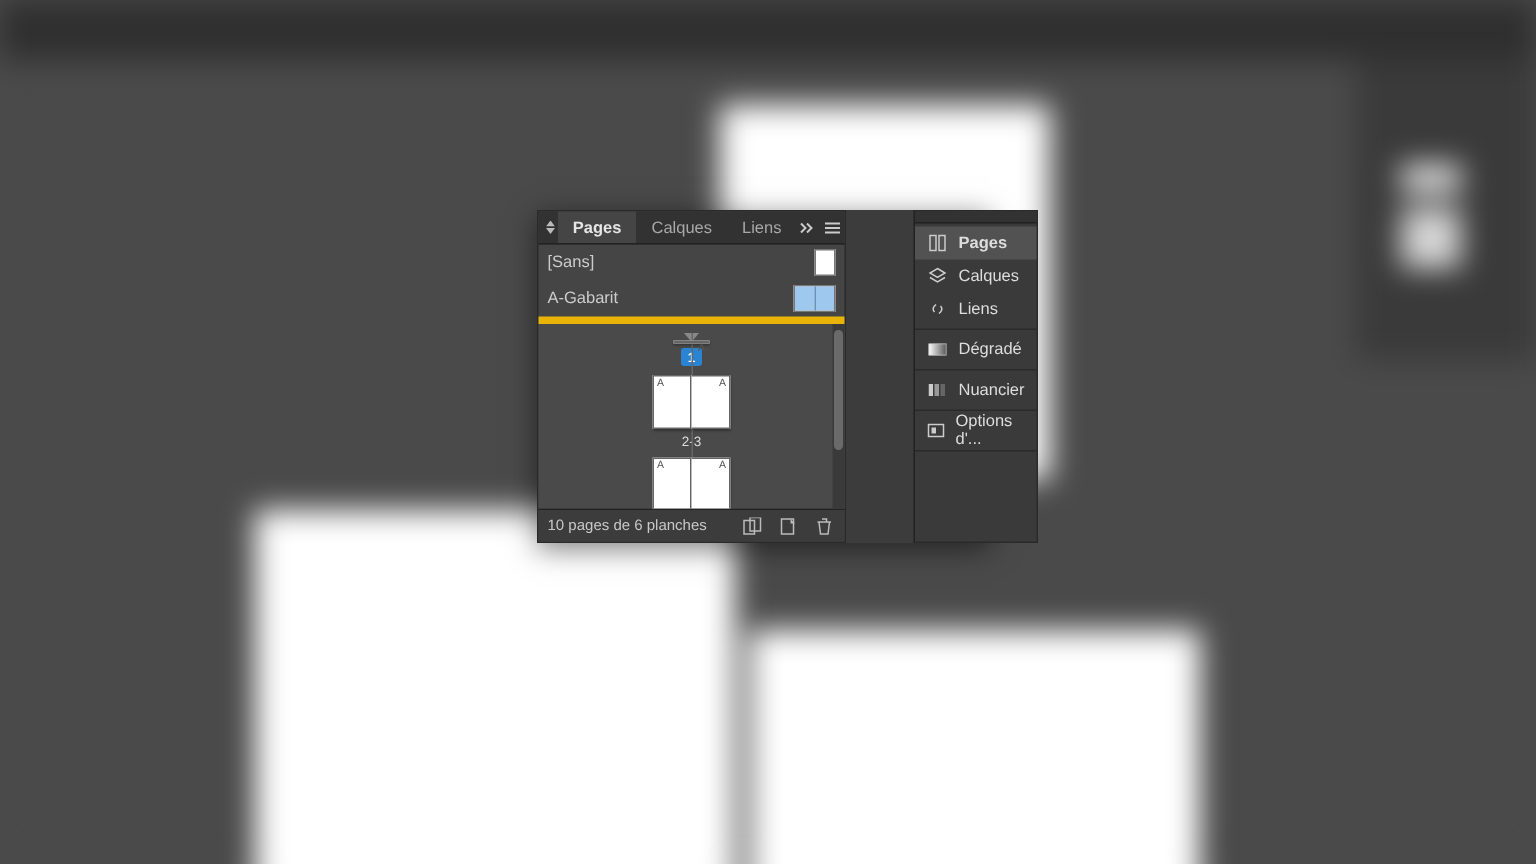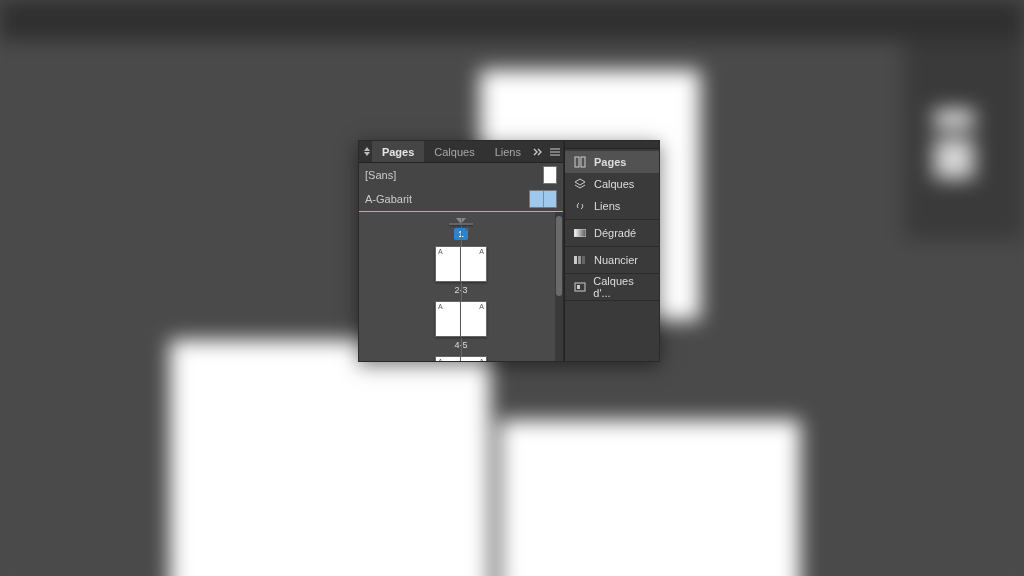--- a/index.html
+++ b/index.html
@@ -25,20 +25,21 @@
   .bg .rpanel { position:absolute; top:40px; right:0; width:120px; height:200px; background:#3a3a3a; }
   .bg .rblk { position:absolute; right:50px; width:40px; height:18px; background:#e8e8e8; }
 
   .panel-group {
     position: absolute;
     top: 140px; left: 358px;
     width: 302px; height: 222px;
     display: flex;
     box-shadow: 0 4px 18px rgba(0,0,0,.5);
     background: #3c3c3c;
+    gap: 45px;
   }
   
   .pages-panel {
     width: 206px;
     display: flex; flex-direction: column;
     background: #454545;
     border: 1px solid #2a2a2a;
   }
   .tabs {
     display: flex; align-items: center;
@@ -61,21 +62,21 @@
     width: 10px; display:flex; flex-direction:column; align-items:center; gap:1px;
     margin-left:4px; color:#aaa;
   }
   .tabs .spacer { flex: 1; }
   .expand-btn, .menu-btn {
     width: 18px; height: 100%;
     display: flex; align-items: center; justify-content: center;
     color: #ccc; cursor:pointer;
   }
   .masters {
-    border-bottom: 1px solid #eab308;
+    border-bottom: 5px solid #eab308;
   }
   .master-row {
     display: flex; align-items: center;
     height: 24px;
     padding: 0 6px;
     justify-content: space-between;
   }
   .mthumb { border:1px solid #777; background:#fff; }
   .mthumb.single { width:14px; height:18px; }
   .mthumb.spread { width:28px; height:18px; display:flex; }
@@ -234,20 +235,41 @@
           <div class="pg" style="height:26px">
               <span class="a r">A</span>
             </div>
         </div>
       </div>
       <div class="scrollbar">
           <div class="thumb"></div>
         </div>
     </div>
 
+    <div class="footer">
+      <span>10 pages de 6 planches</span>
+      <div class="spacer"></div>
+      <div class="ficon">
+        <svg width="13" height="12">
+            <rect x="1" y="2" width="7" height="9" fill="none" stroke="#bbb"></rect>
+            <rect x="5" y="0" width="7" height="9" fill="none" stroke="#bbb"></rect>
+          </svg>
+      </div>
+      <div class="ficon">
+        <svg width="11" height="12">
+            <rect x="1" y="1" width="8" height="10" fill="none" stroke="#bbb"></rect>
+            <path d="M7 1l3 3H7z" fill="#bbb"></path>
+          </svg>
+      </div>
+      <div class="ficon">
+        <svg width="11" height="12">
+            <path d="M2 3h7l-1 8H3zM1 3h9M4 1h3v2" fill="none" stroke="#bbb"></path>
+          </svg>
+      </div>
+    </div>
   </div>
 
   <div class="dock">
     <div class="handle"></div>
     <div class="dock-group">
       <div class="dock-item active">
         <span class="di-icon">
             <svg width="12" height="12">
               <rect x="1" y="1" width="4" height="10" fill="none" stroke="#ccc"></rect>
               <rect x="7" y="1" width="4" height="10" fill="none" stroke="#ccc"></rect>
@@ -301,18 +323,18 @@
       </div>
     </div>
     <div class="dock-group">
       <div class="dock-item">
         <span class="di-icon">
             <svg width="12" height="10">
               <rect x="1" y="1" width="10" height="8" fill="none" stroke="#ccc"></rect>
               <rect x="3" y="3" width="3" height="4" fill="#ccc"></rect>
             </svg>
           </span>
-        <span>Calques d'...</span>
+        <span>Options d'...</span>
       </div>
     </div>
   </div>
 
 </div>
 
 </body></html>

